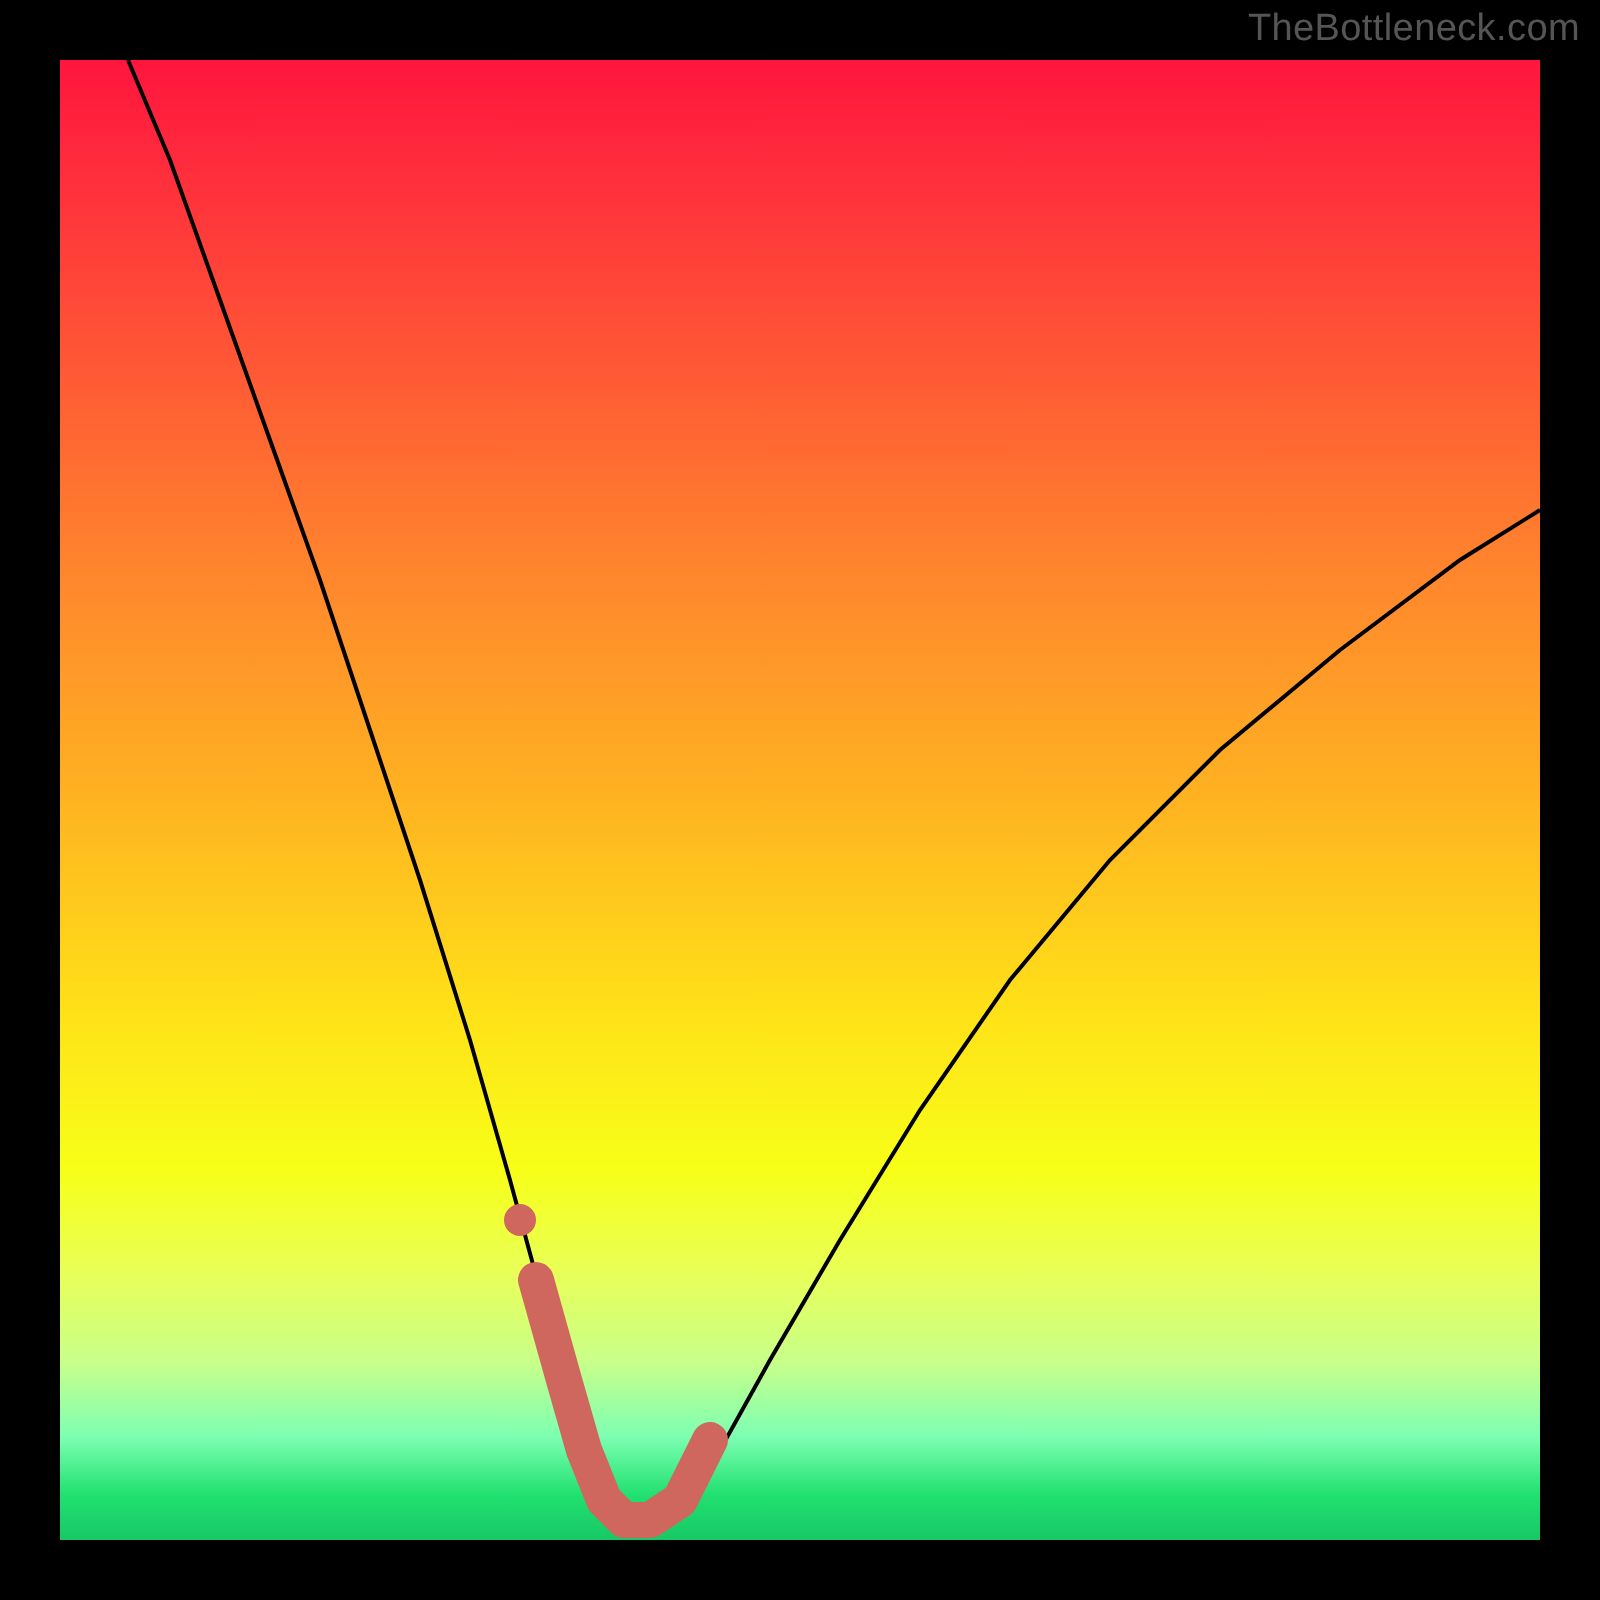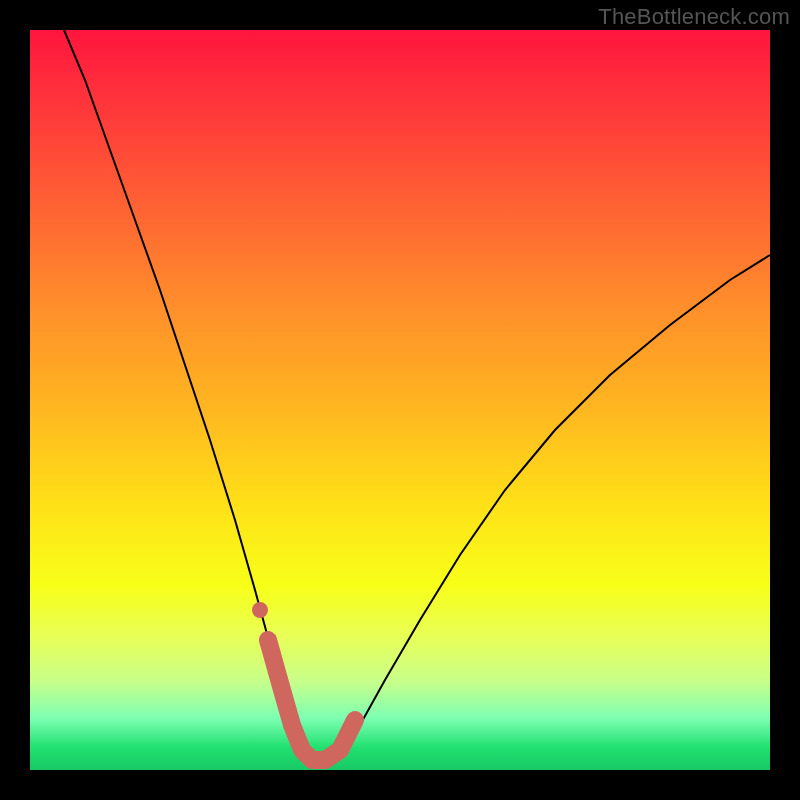--- a/index.html
+++ b/index.html
@@ -40,21 +40,21 @@
       #7dffb2 93%,
       #20e070 97%,
       #18c866 100%
     );
   }
   .watermark {
     position: absolute;
     top: 4px;
     right: 10px;
     color: #555;
-    font-size: 22px;
+    font-size: 19px;
     font-weight: 500;
     letter-spacing: 0.2px;
   }
   svg.curve {
     position: absolute;
     left: 0;
     top: 0;
     width: 740px;
     height: 740px;
     overflow: visible;

